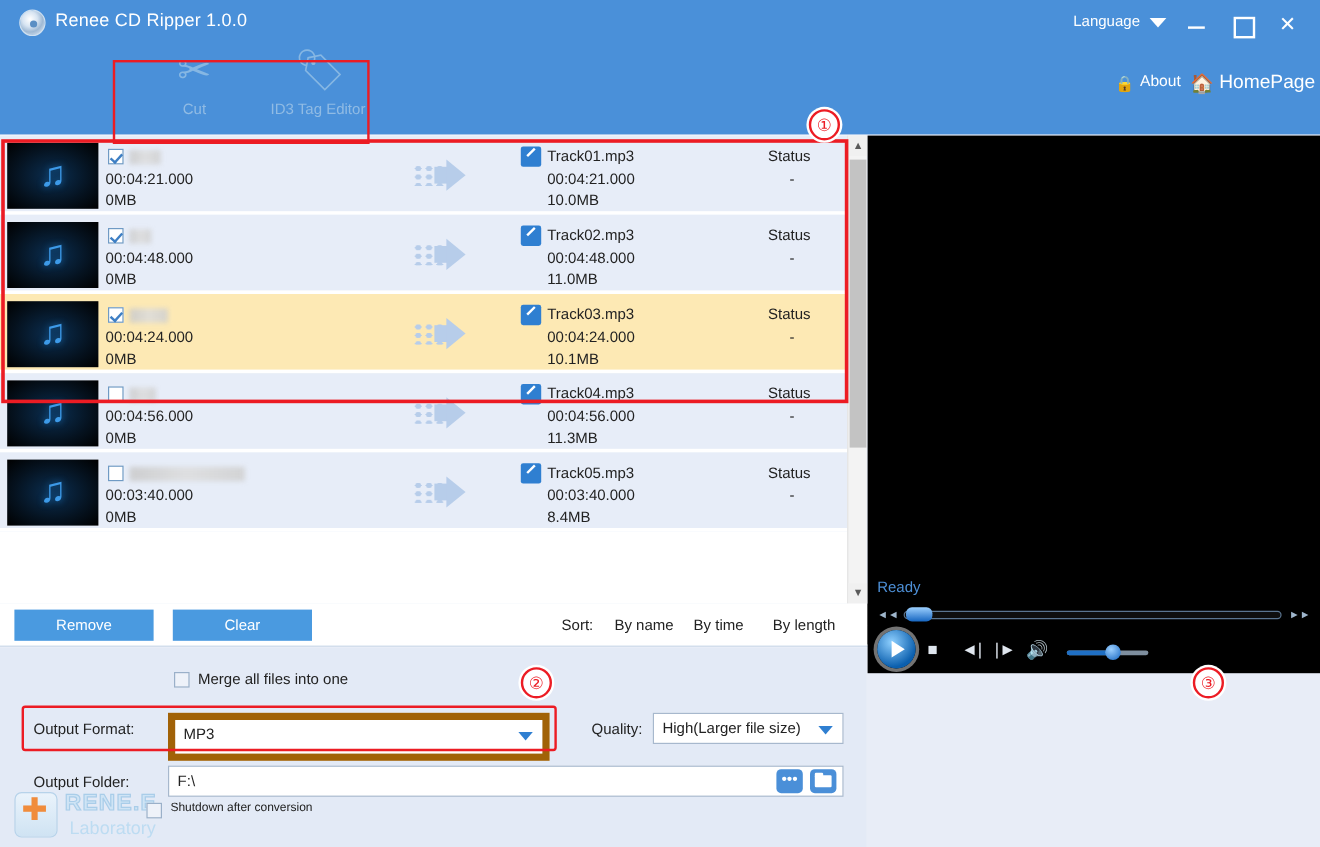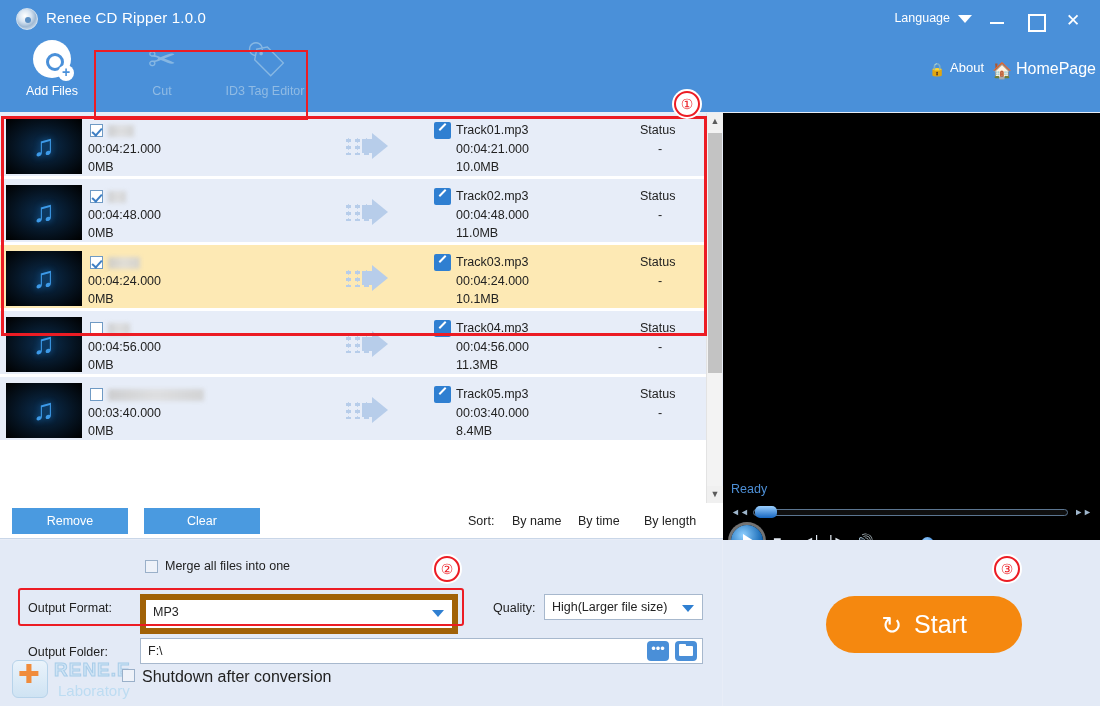--- a/index.html
+++ b/index.html
@@ -348,42 +348,38 @@
   }
   .btn-start .sic { font-size: 25px; margin-right: 12px; vertical-align: -1px; }
   .hl3 {
     position: absolute; left: 94px; top: 50px; width: 214px; height: 70px;
     border: 2px solid #ec1c24; pointer-events: none;
   }
   .shut-cb {
     position: absolute; left: 122px; top: 669px; width: 13px; height: 13px;
     background: #eef2f9; border: 1px solid #9ab0c9; cursor: pointer;
   }
-  .shut-lbl { position: absolute; left: 142px; top: 668px; font-size: 16px; color: #222; }
+  .shut-lbl { position: absolute; left: 142px; top: 668px; font-size: 10px; color: #222; }
 </style>
 </head>
 <body>
 
 <div id="app">
 
   <div class="titlebar">
     <div class="tb-logo"></div>
     <div class="tb-title">Renee CD Ripper 1.0.0</div>
 
     <div class="lang">Language</div>
     <div class="lang-caret"></div>
 
     <div class="wbtn wbtn-min"></div>
     <div class="wbtn wbtn-max"></div>
     <div class="wbtn wbtn-close">✕</div>
 
-    <div class="tool tool-add">
-      <div class="ic-disc"></div>
-      <span class="lbl">Add Files</span>
-    </div>
     <div class="tool tool-cut disabled">
       <div class="ic-scissors">✂</div>
       <span class="lbl">Cut</span>
     </div>
     <div class="tool tool-id3 disabled">
       <div class="ic-tag">🏷</div>
       <span class="lbl">ID3 Tag Editor</span>
     </div>
 
     <div class="hp-about">
@@ -560,22 +556,17 @@
       <div class="pc-btn pc-stop">■</div>
       <div class="pc-btn pc-prev">◄|</div>
       <div class="pc-btn pc-next">|►</div>
       <div class="pc-btn pc-vol">🔊</div>
       <div class="vol-track"></div>
       <div class="vol-fill"></div>
       <div class="vol-thumb"></div>
     </div>
   </div>
 
-  <div class="startarea">
-    <button class="btn-start">
-      <span class="sic">↻</span><span>Start</span>
-    </button>
-  </div>
   <div class="hl3"></div>
   <div class="badge" style="left:994px; top:556px;">③</div>
   <div class="shut-cb"></div>
   <div class="shut-lbl">Shutdown after conversion</div>
 </div>
 
 </body></html>

